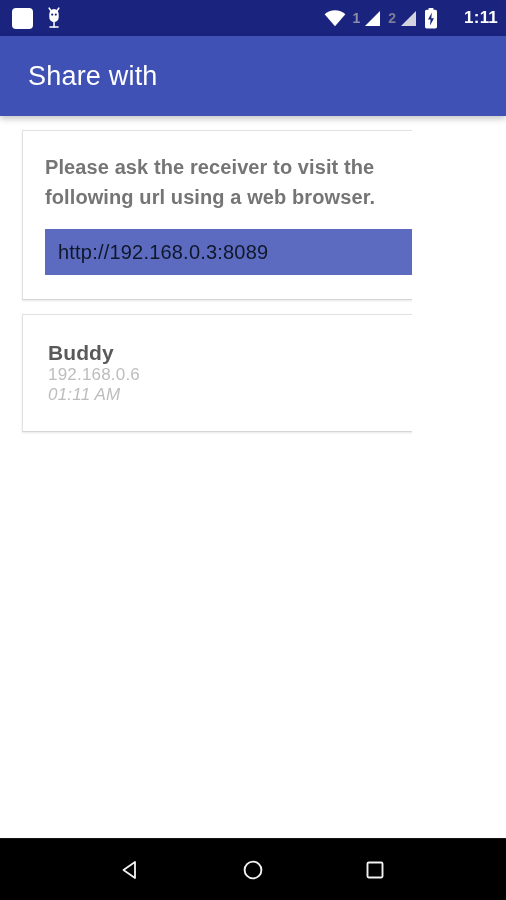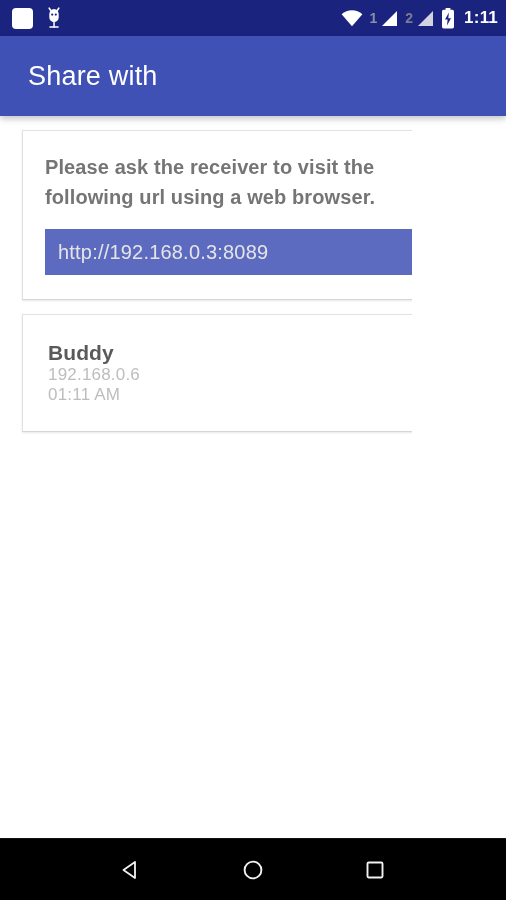--- a/index.html
+++ b/index.html
@@ -57,21 +57,21 @@
     line-height: 1;
     position: relative;
     top: -2px;
   }
   .sim-num.dim { color: #7a7c96; }
   .status-time {
     color: #ffffff;
     font-size: 17px;
     font-weight: bold;
     letter-spacing: 0.2px;
-    margin-left: 2px;
+    margin-left: 19px;
   }
 
   
   .app-bar {
     position: absolute;
     top: 36px; left: 0;
     width: 506px;
     height: 80px;
     background: #3f51b5;
     display: flex;
@@ -111,21 +111,21 @@
   .instruction {
     color: #757575;
     font-size: 20px;
     font-weight: bold;
     line-height: 1.48;
     letter-spacing: 0.1px;
   }
   .url-chip {
     margin-top: 17px;
     background: #5c6bc0;
-    color: #e5e5e5;
+    color: #0f172a;
     font-size: 20px;
     line-height: 1;
     padding: 13px 12px 13px 13px;
     display: block;
     letter-spacing: 0.2px;
   }
 
   .card-gap { height: 14px; }
 
   
@@ -145,20 +145,21 @@
   .peer-ip {
     color: #bdbdbd;
     font-size: 17px;
     letter-spacing: 0.2px;
   }
   .peer-time {
     color: #bdbdbd;
     font-size: 17px;
     white-space: nowrap;
     letter-spacing: 0.2px;
+    font-style: italic;
   }
 
   
   .nav-bar {
     position: absolute;
     bottom: 0; left: 0;
     width: 506px;
     height: 62px;
     background: #000000;
     display: flex;

